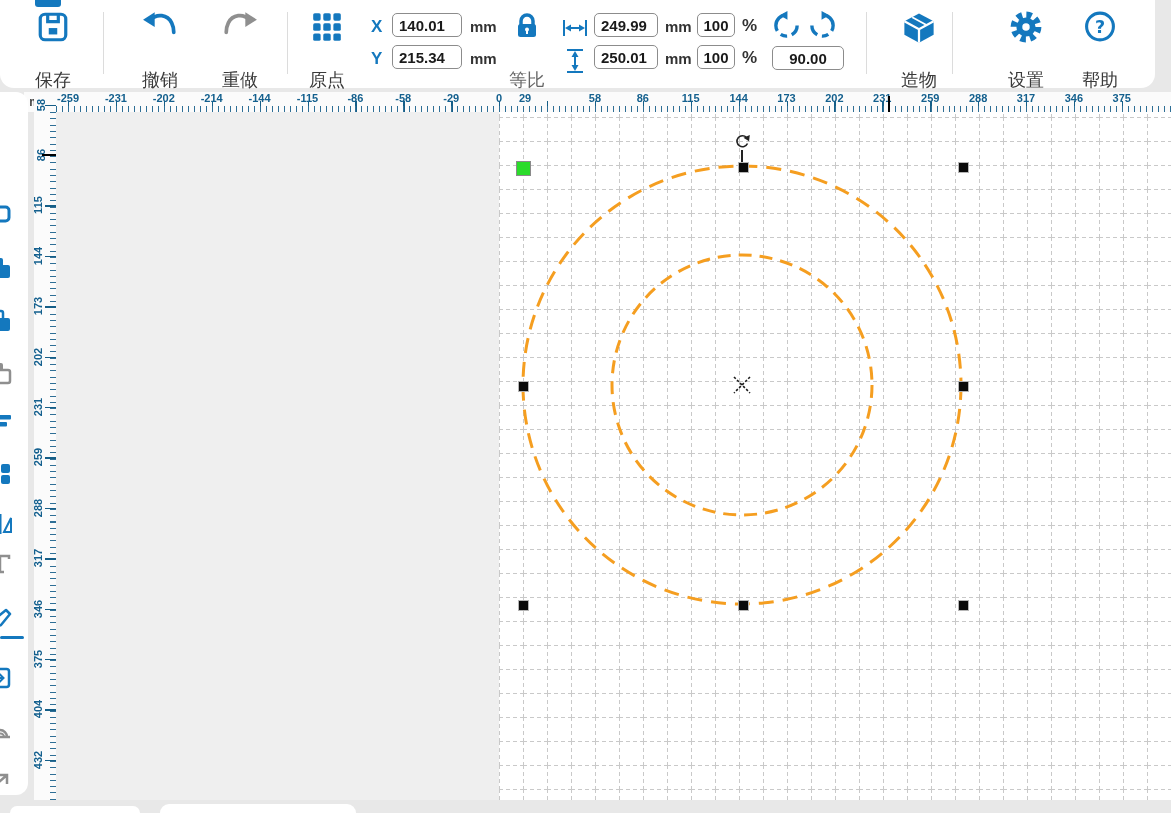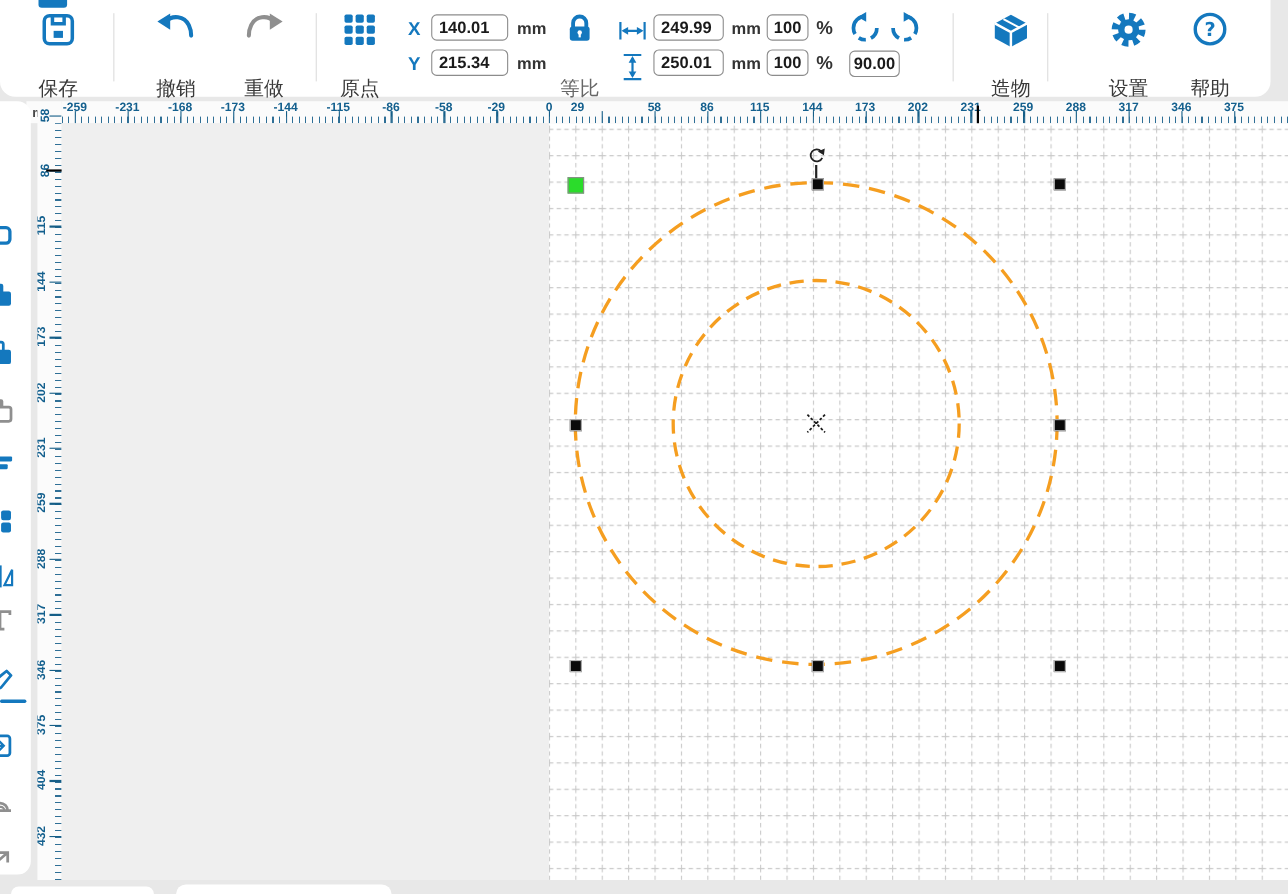--- a/index.html
+++ b/index.html
@@ -150,21 +150,21 @@
   <svg style="position:absolute;left:772px;top:11px;" width="29" height="29" viewBox="0 0 30 30">
     <path d="M15 4 A11 11 0 1 0 26 15" fill="none" stroke="#1478be" stroke-width="3.5" stroke-dasharray="23 5 7 5"></path>
     <polygon points="16,0 16,9 8,4.5" fill="#1478be"></polygon>
   </svg>
   <svg style="position:absolute;left:808px;top:11px;" width="29" height="29" viewBox="0 0 30 30">
     <g transform="scale(-1,1) translate(-30,0)">
       <path d="M15 4 A11 11 0 1 0 26 15" fill="none" stroke="#1478be" stroke-width="3.5" stroke-dasharray="23 5 7 5"></path>
       <polygon points="16,0 16,9 8,4.5" fill="#1478be"></polygon>
     </g>
   </svg>
-  <input class="fld ctr" style="left: 772px; top: 46px; width: 46px;" value="90.00">
+  <input class="fld ctr" style="left: 772px; top: 46px; width: 72px;" value="90.00">
 
   <div class="tb-sep" style="left:866px;"></div>
 
   <div class="tb-group" style="left:886px;width:66px;">
     <svg class="tb-icon" width="36" height="36" viewBox="0 0 32 32">
       <polygon points="16,3 29,10 29,22 16,29 3,22 3,10" fill="#1478be"></polygon>
       <path d="M3 10 L16 17 L29 10 M16 17 V29" stroke="#fff" stroke-width="2" fill="none"></path>
       <path d="M10 6.5 L23 13.5" stroke="#fff" stroke-width="1.6" fill="none"></path>
     </svg>
     <span class="tb-label">造物</span>
@@ -224,23 +224,23 @@
   <polygon points="9.5,3.8 15.8,1 15,7.2" fill="#222"></polygon>
 </svg>
 
 <div class="ruler-corner">mm</div>
 <div class="ruler-top">
     <div class="tmaj" style="left:12px"></div>
     <span class="tlab" style="left:12px">-259</span>
     <div class="tmaj" style="left:59.9px"></div>
     <span class="tlab" style="left:59.9px">-231</span>
     <div class="tmaj" style="left:107.8px"></div>
-    <span class="tlab" style="left:107.8px">-168</span>
+    <span class="tlab" style="left:107.8px">-202</span>
     <div class="tmaj" style="left:155.7px"></div>
-    <span class="tlab" style="left:155.7px">-173</span>
+    <span class="tlab" style="left:155.7px">-214</span>
     <div class="tmaj" style="left:203.6px"></div>
     <span class="tlab" style="left:203.6px">-144</span>
     <div class="tmaj" style="left:251.5px"></div>
     <span class="tlab" style="left:251.5px">-115</span>
     <div class="tmaj" style="left:299.4px"></div>
     <span class="tlab" style="left:299.4px">-86</span>
     <div class="tmaj" style="left:347.3px"></div>
     <span class="tlab" style="left:347.3px">-58</span>
     <div class="tmaj" style="left:395.2px"></div>
     <span class="tlab" style="left:395.2px">-29</span>

